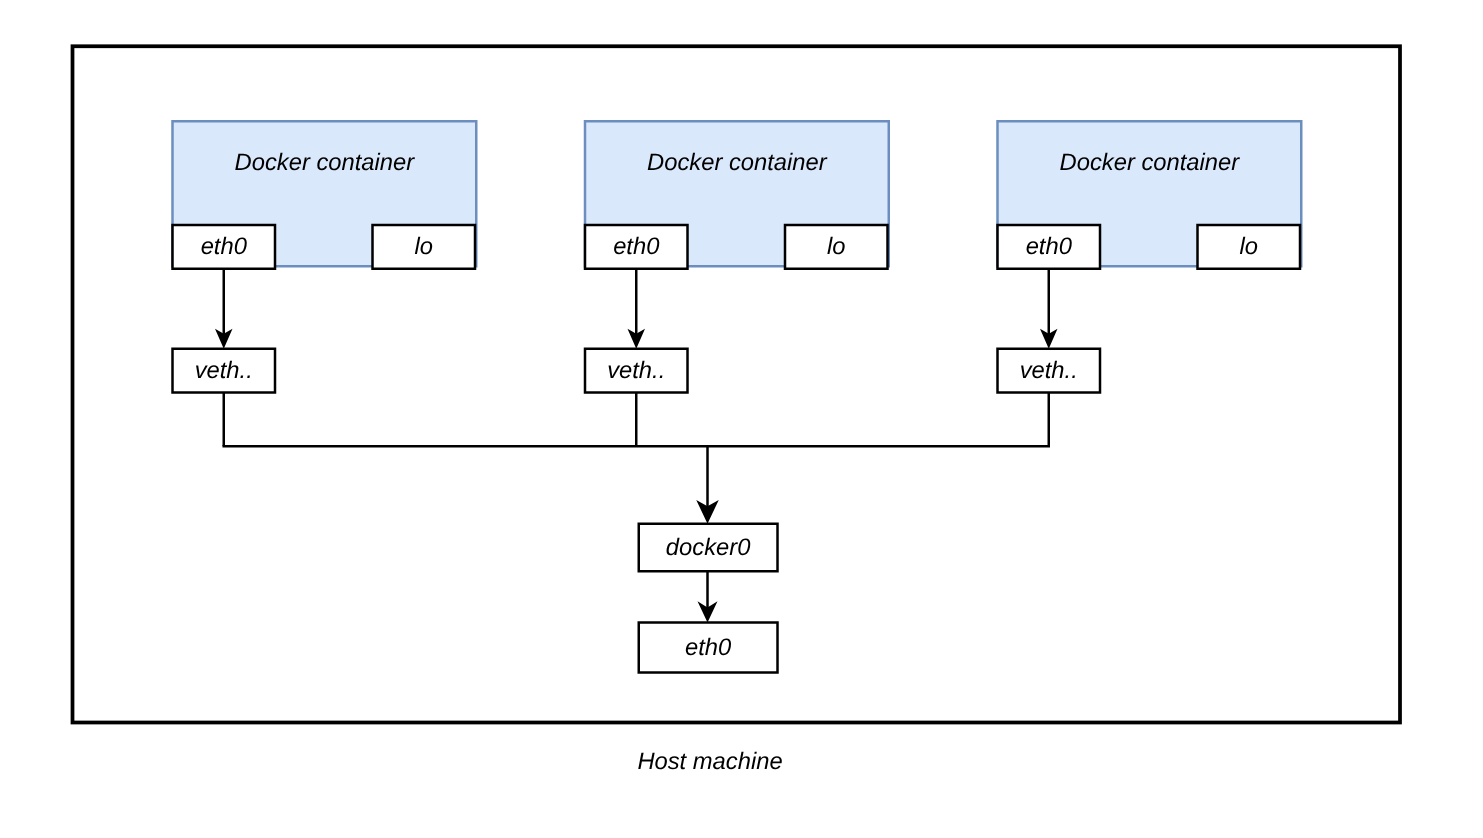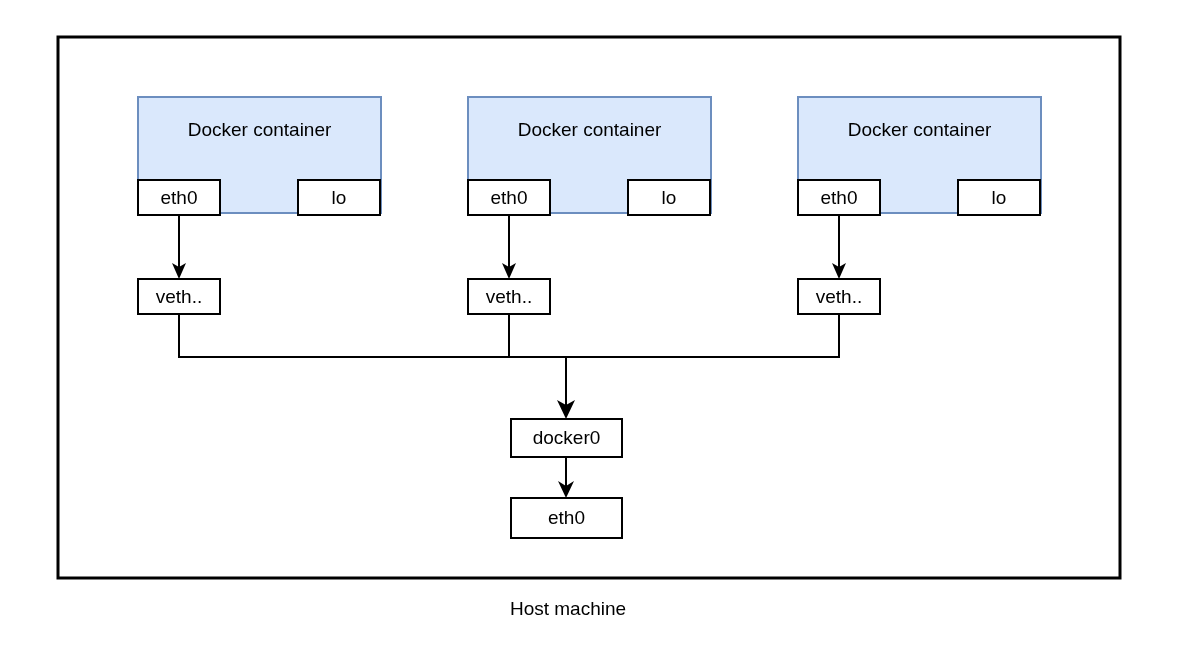--- a/index.html
+++ b/index.html
@@ -12,20 +12,21 @@
     width: 1186px;
     height: 670px;
     font-family: "Liberation Sans", sans-serif;
     overflow: hidden;
   }
   #diagram-root {
     position: relative;
     width: 1186px;
     height: 552px;
     background: #ffffff;
+    font-style: italic;
   }
   svg.canvas {
     position: absolute;
     top: 0;
     left: 0;
     width: 1186px;
     height: 670px;
     display: block;
   }
   .box-rect {

